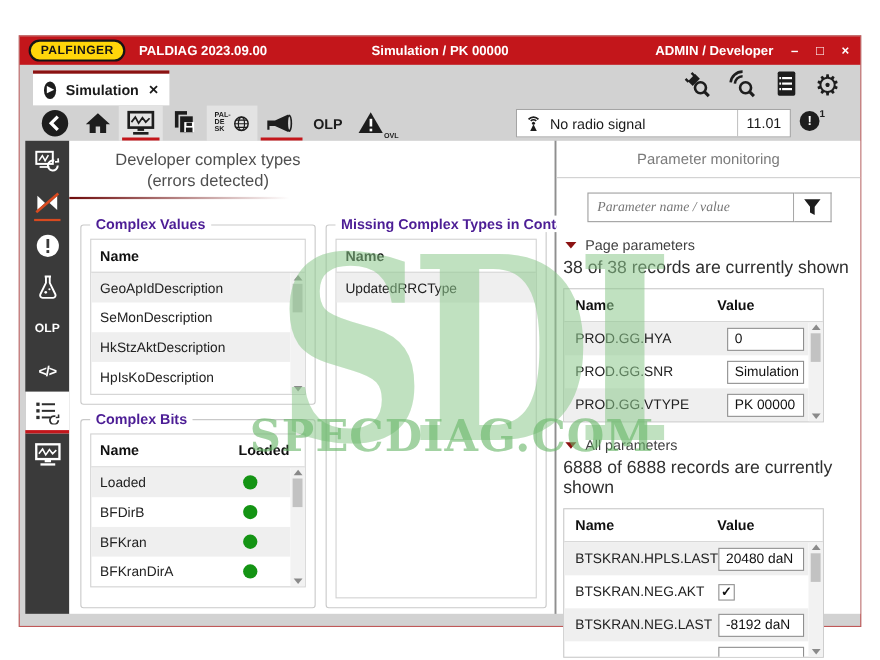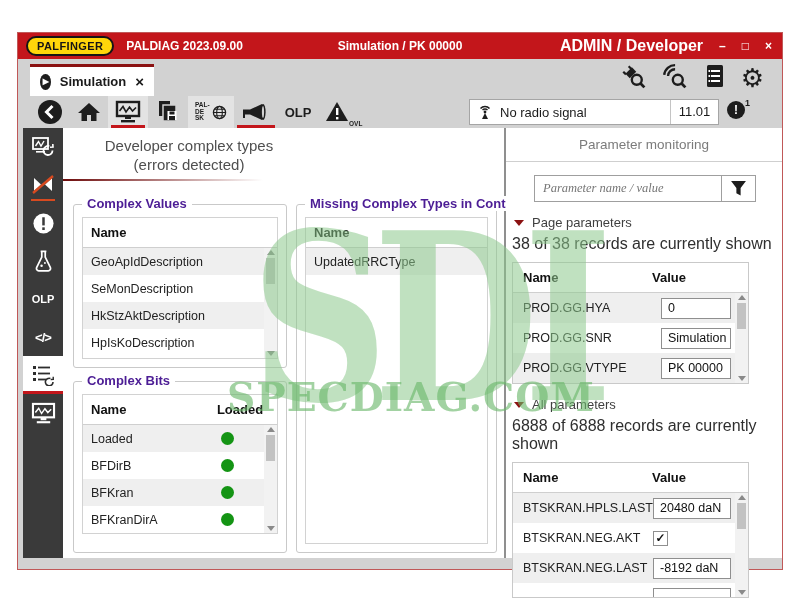--- a/index.html
+++ b/index.html
@@ -6,21 +6,21 @@
   html,body { width:800px; height:600px; background:#fff; font-family:"Liberation Sans",sans-serif; overflow:hidden; position:relative; }
 
   .window { position:absolute; left:17px; top:32px; width:766px; height:538px; background:#d2d2d2; border:1px solid #c05858; }
 
   
   .titlebar { height:26px; background:#c3161b; display:flex; align-items:center; padding:0 10px 0 8px; color:#fff; position:relative; }
   .logo { background:#ffd60a; border:2px solid #151515; border-radius:10px; padding:1px 9px; font-weight:bold; font-size:11px; color:#151515; letter-spacing:.4px; line-height:14px; }
   .app-title { font-weight:bold; font-size:12px; margin-left:12px; white-space:nowrap; }
   .session-title { position:absolute; left:0; right:0; text-align:center; font-weight:bold; font-size:12px; pointer-events:none; }
   .tb-right { margin-left:auto; display:flex; align-items:center; gap:16px; }
-  .user { font-weight:bold; font-size:16px; }
+  .user { font-weight:bold; font-size:12px; }
   .winctl { font-size:12px; font-weight:bold; cursor:default; line-height:1; }
 
   
   .tabstrip { height:37px; position:relative; background:#d2d2d2; }
   .tab { position:absolute; left:12px; top:5px; width:124px; height:32px; background:#fff; border-top:3px solid #8b1212; display:flex; align-items:center; gap:9px; padding:0 10px; font-weight:bold; font-size:13px; color:#1a1a1a; }
   .play-circle { width:16px; height:16px; border-radius:50%; background:#1d1d1d; color:#fff; font-size:8px; display:flex; align-items:center; justify-content:center; padding-left:1px; }
   .tab-close { margin-left:auto; font-size:15px; font-weight:bold; color:#1a1a1a; }
   .tabstrip-icons { position:absolute; right:18px; top:5px; display:flex; gap:15px; align-items:center; height:28px; }
   .gear-glyph { font-size:26px; line-height:26px; color:#1d1d1d; font-family:"DejaVu Sans",sans-serif; }
 

